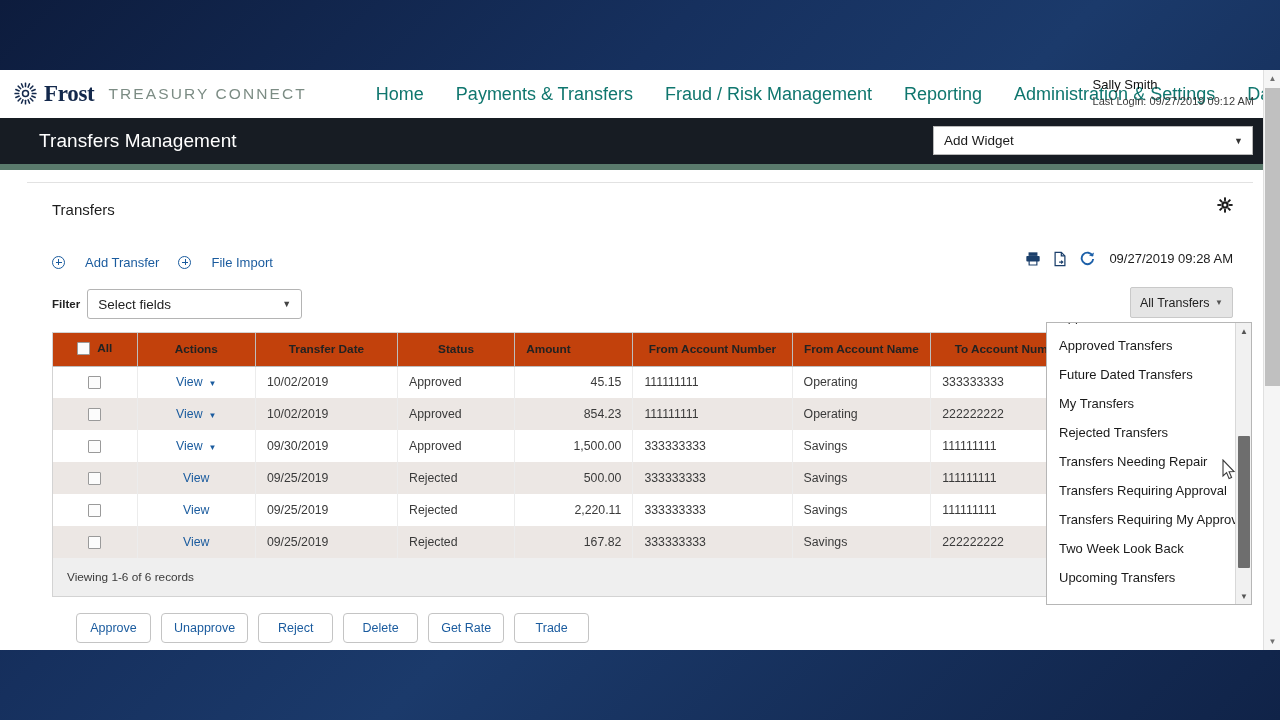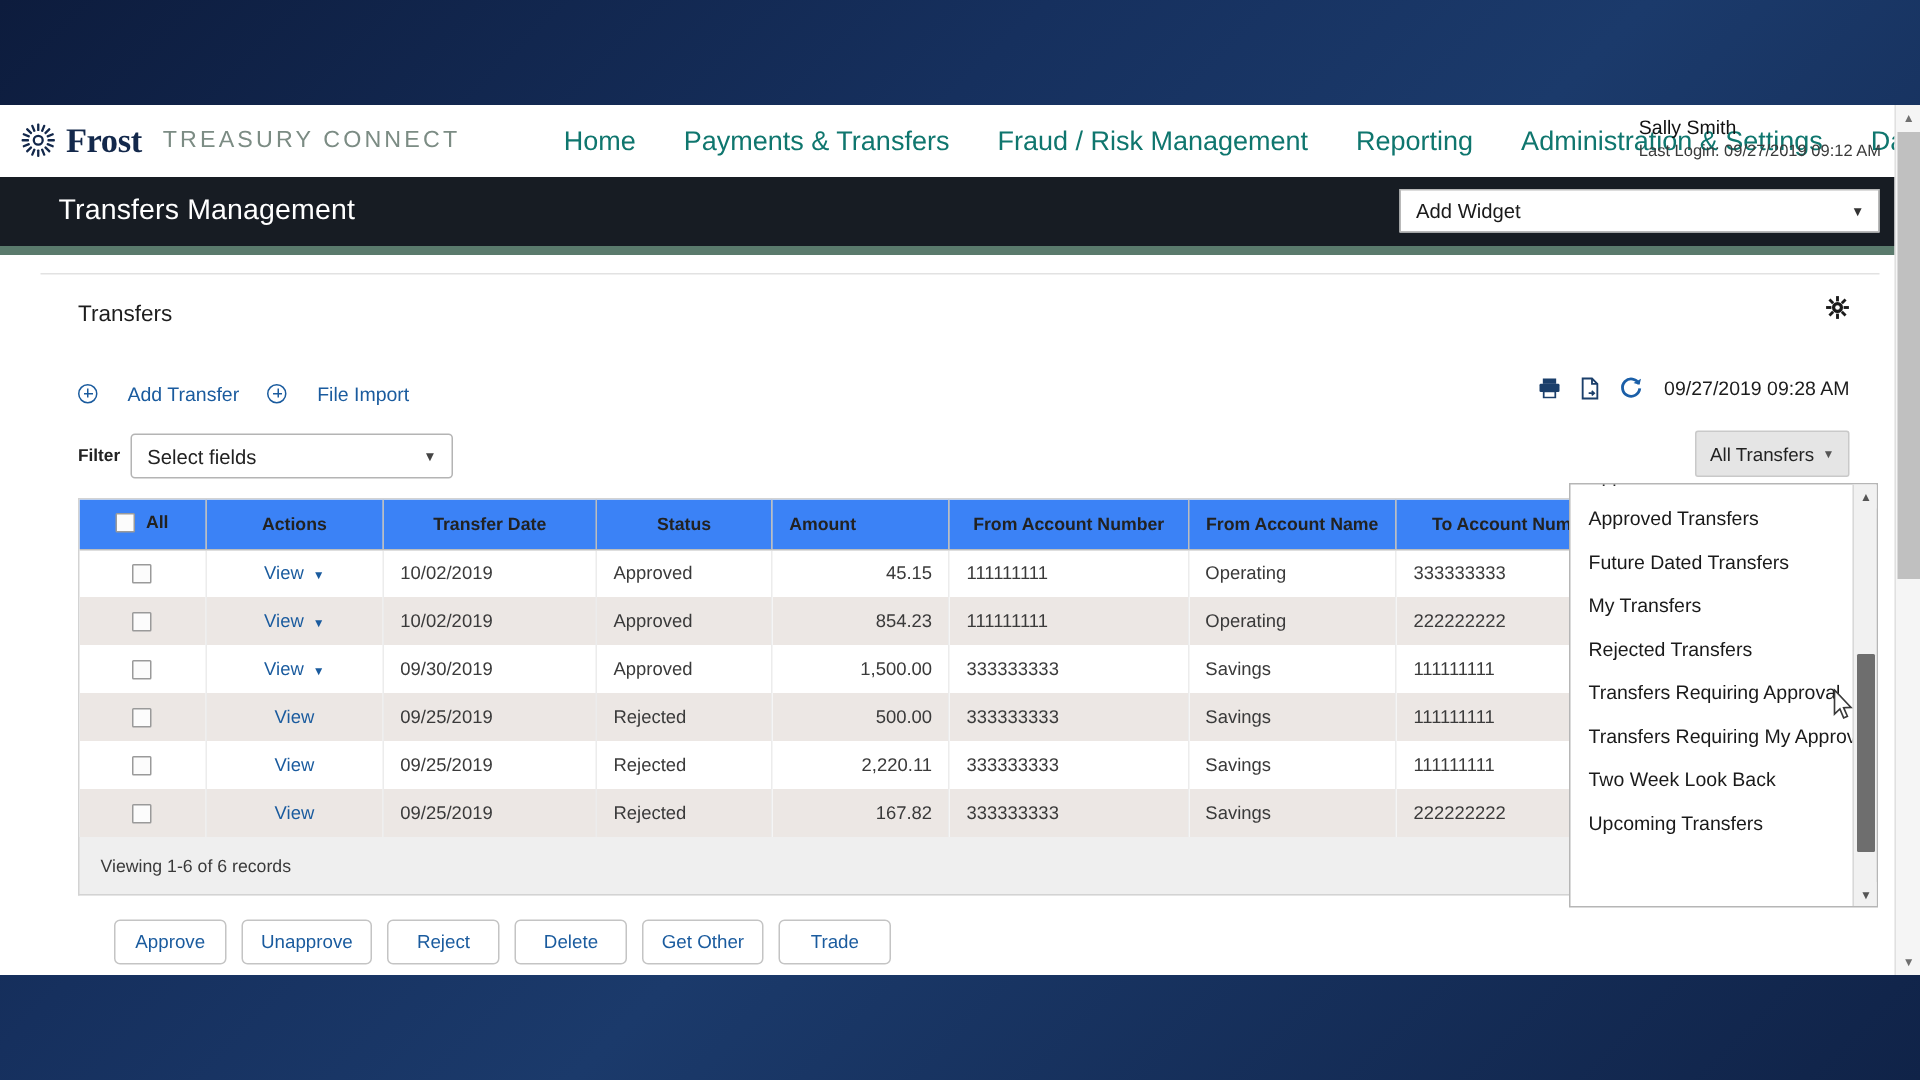--- a/index.html
+++ b/index.html
@@ -232,21 +232,21 @@
   
   .table-wrap {
     margin: 13px 25px 0 25px;
     border: 1px solid #d3d3d3;
     border-bottom: none;
     position: relative;
     overflow: hidden;
   }
   table.grid { width: 100%; border-collapse: collapse; table-layout: fixed; }
   table.grid th {
-    background: #3b82f6;
+    background: #c2410c;
     border-right: 1px solid #bdbdbd;
     border-bottom: 1px solid #bdbdbd;
     height: 33px;
     font-size: 11.8px;
     font-weight: bold;
     color: #222;
     padding: 0 11px;
     text-align: center;
     white-space: nowrap;
   }
@@ -664,35 +664,36 @@
           </div>
           <span>per p</span>
         </div>
       </div>
 
       <div class="btn-row">
         <div class="btn">Approve</div>
         <div class="btn">Unapprove</div>
         <div class="btn">Reject</div>
         <div class="btn">Delete</div>
-        <div class="btn">Get Other</div>
+        <div class="btn">Get Rate</div>
         <div class="btn">Trade</div>
       </div>
 
     </div>
   </div>
 
   <div class="dd-panel" style="top:252px;">
     <div class="dd-scrollarea">
       <div class="dd-list">
         <div class="dd-item clip">Approval Window Passed</div>
         <div class="dd-item">Approved Transfers</div>
         <div class="dd-item">Future Dated Transfers</div>
         <div class="dd-item">My Transfers</div>
         <div class="dd-item">Rejected Transfers</div>
+        <div class="dd-item">Transfers Needing Repair</div>
         <div class="dd-item">Transfers Requiring Approval</div>
         <div class="dd-item">Transfers Requiring My Approval</div>
         <div class="dd-item">Two Week Look Back</div>
         <div class="dd-item">Upcoming Transfers</div>
       </div>
     </div>
     <div class="dd-scroll">
       <div class="dd-arrow up">▲</div>
       <div class="dd-thumb"></div>
       <div class="dd-arrow down">▼</div>

